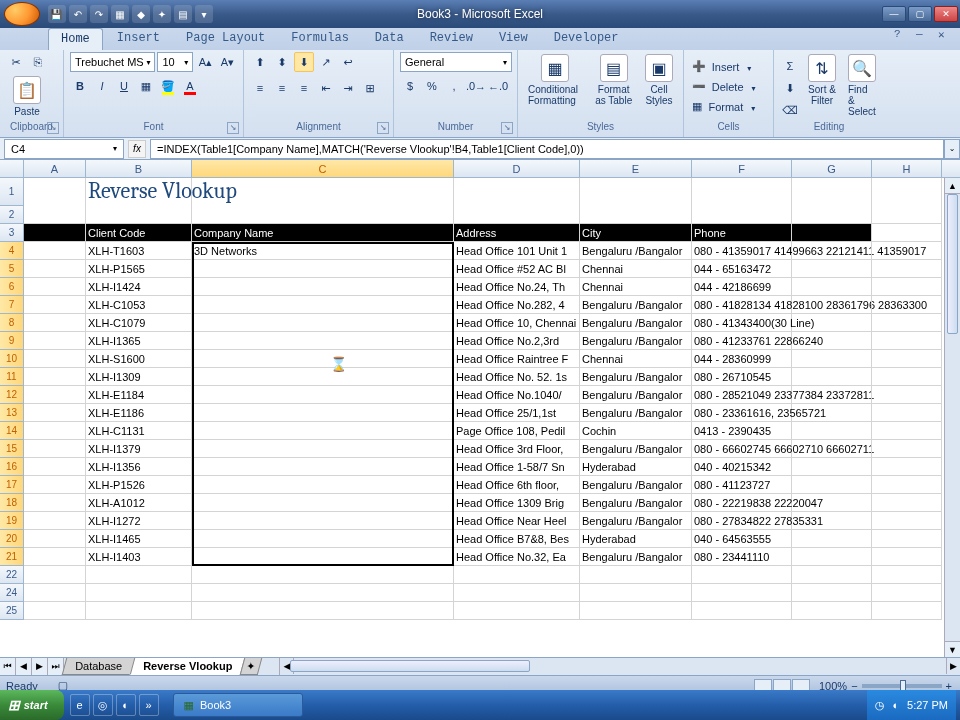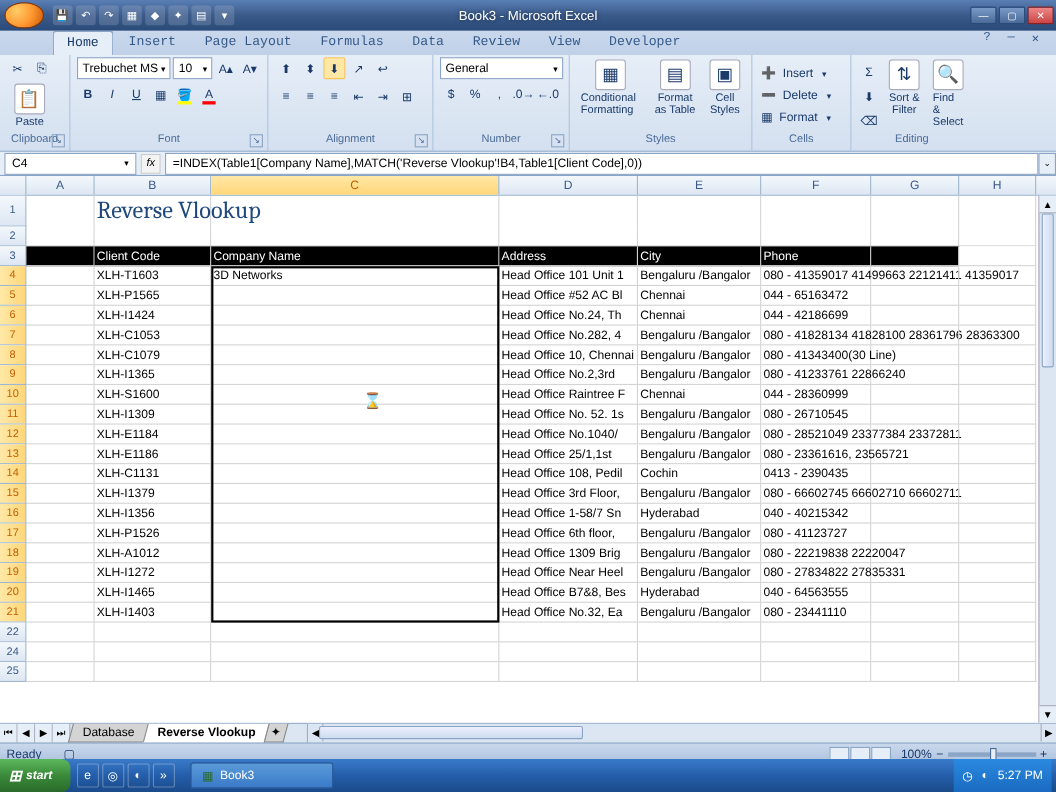--- a/index.html
+++ b/index.html
@@ -788,21 +788,21 @@
           <div class="cell h cE">Bengaluru /Bangalor</div>
           <div class="cell h cF" style="overflow:visible">080 - 23361616, 23565721</div>
           <div class="cell h cG"></div>
           <div class="cell h cH"></div>
         </div>
         <div class="gridrow">
           <div class="rowhead h sel">14</div>
           <div class="cell h cA"></div>
           <div class="cell h cB">XLH-C1131</div>
           <div class="cell h cC"></div>
-          <div class="cell h cD">Head Office 108, Pedil</div>
+          <div class="cell h cD">Page Office 108, Pedil</div>
           <div class="cell h cE">Cochin</div>
           <div class="cell h cF" style="overflow:visible">0413 - 2390435</div>
           <div class="cell h cG"></div>
           <div class="cell h cH"></div>
         </div>
         <div class="gridrow">
           <div class="rowhead h sel">15</div>
           <div class="cell h cA"></div>
           <div class="cell h cB">XLH-I1379</div>
           <div class="cell h cC"></div>

